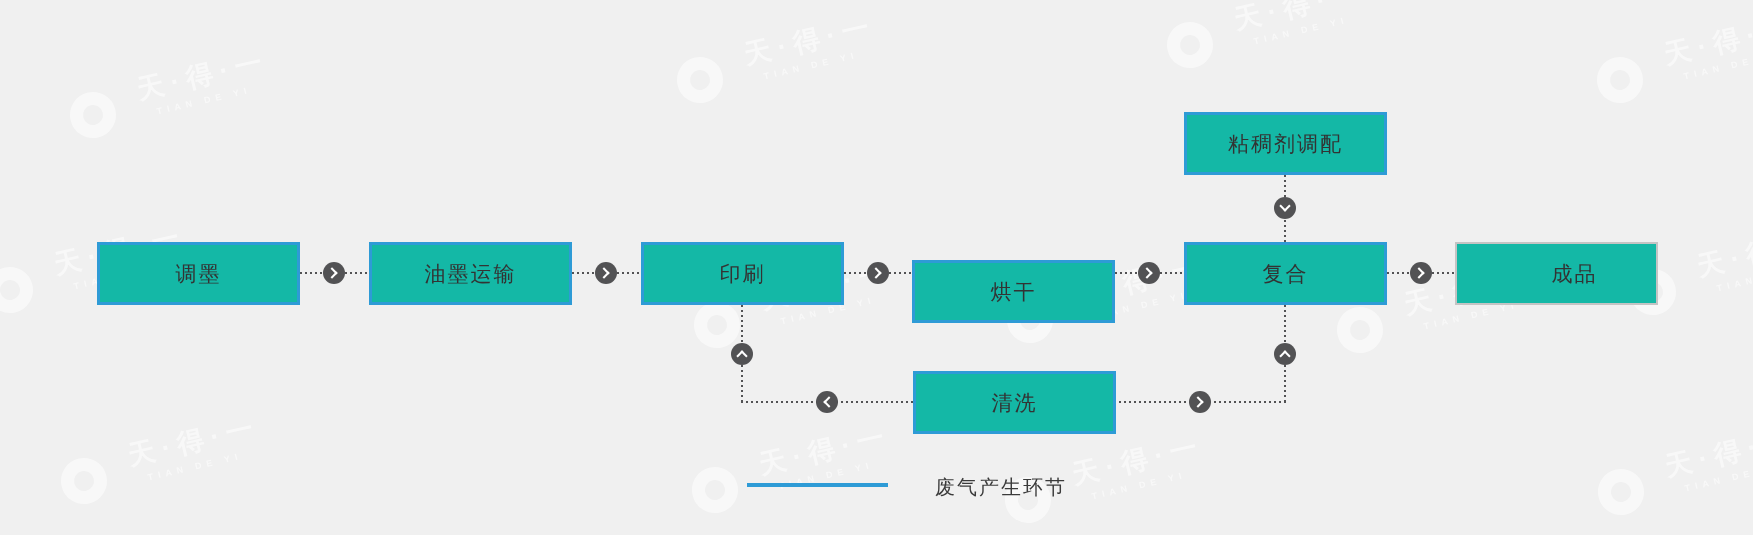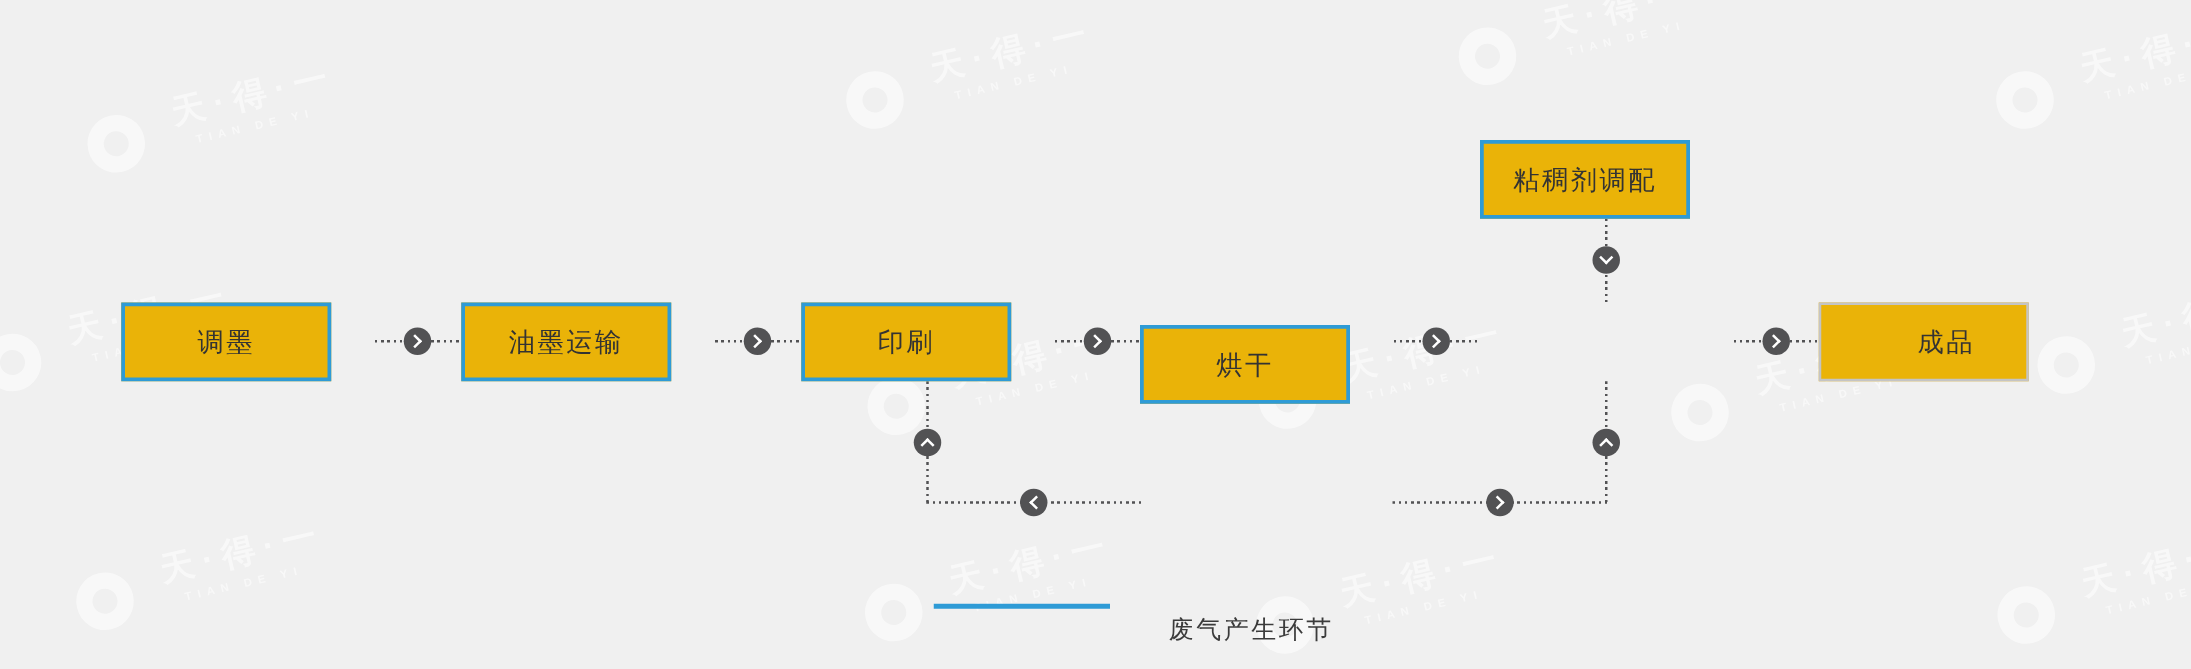--- a/index.html
+++ b/index.html
@@ -21,22 +21,22 @@
     overflow:hidden;
   }
   .title{
     position:absolute;left:0;top:51px;width:100%;
     text-align:center;
     font-size:29px;letter-spacing:1px;
     color:var(--text-dark);
     z-index:5;
   }
   .node{
-    position:absolute;width:168px;height:63px;
-    background:#eab308;
+    position:absolute;width:203px;height:63px;
+    background:#14b8a6;
     border:3px solid var(--accent-blue);
     display:flex;align-items:center;justify-content:center;
     font-size:21px;letter-spacing:2px;color:#333;
     z-index:4;
   }
   .node.plain{border:2px solid var(--box-border-gray);padding-left:36px;}
   .hline{
     position:absolute;height:2px;z-index:2;
     background:repeating-linear-gradient(90deg,var(--connector-gray) 0 2px,transparent 2px 5px);
   }
@@ -54,21 +54,21 @@
   .chev.right{transform:translateX(-2px) rotate(45deg);}
   .chev.down {transform:translateY(-2px) rotate(135deg);}
   .chev.up   {transform:translateY(2px)  rotate(-45deg);}
   .chev.left {transform:translateX(2px)  rotate(-135deg);}
   .legend-line{
     position:absolute;left:747px;top:483px;width:141px;height:4px;
     background:var(--accent-blue);z-index:4;
   }
   .legend-label{
     position:absolute;left:935px;top:474px;
-    font-size:20px;letter-spacing:2px;color:#3b3b3b;z-index:4;margin-top:16px;
+    font-size:20px;letter-spacing:2px;color:#3b3b3b;z-index:4;
   }
   
   .wm{
     position:absolute;width:330px;height:92px;
     transform:rotate(-13deg);transform-origin:40px 46px;
     z-index:1;pointer-events:none;
     color:rgba(255,255,255,0.55);
   }
   .wm-ring{
     position:absolute;left:17px;top:23px;width:46px;height:46px;
@@ -162,26 +162,32 @@
   </div>
   <div class="node" style="left:641px;top:242px">
     <span>印刷</span>
   </div>
   <div class="node" style="left:369px;top:242px">
     <span>油墨运输</span>
   </div>
   <div class="node" style="left:912px;top:260px">
     <span>烘干</span>
   </div>
+  <div class="node" style="left:1184px;top:242px">
+    <span>复合</span>
+  </div>
   <div class="node plain" style="left:1455px;top:242px">
     <span>成品</span>
   </div>
 
   <div class="node" style="left:1184px;top:112px">
     <span>粘稠剂调配</span>
+  </div>
+  <div class="node" style="left:913px;top:371px">
+    <span>清洗</span>
   </div>
 
   <div class="hline" style="left:300px;top:272px;width:69px"></div>
   <div class="hline" style="left:572px;top:272px;width:69px"></div>
   <div class="hline" style="left:844px;top:272px;width:68px"></div>
   <div class="hline" style="left:1115px;top:272px;width:69px"></div>
   <div class="hline" style="left:1387px;top:272px;width:68px"></div>
 
   <div class="acircle" style="left:323px;top:262px">
       <span class="chev right"></span>

